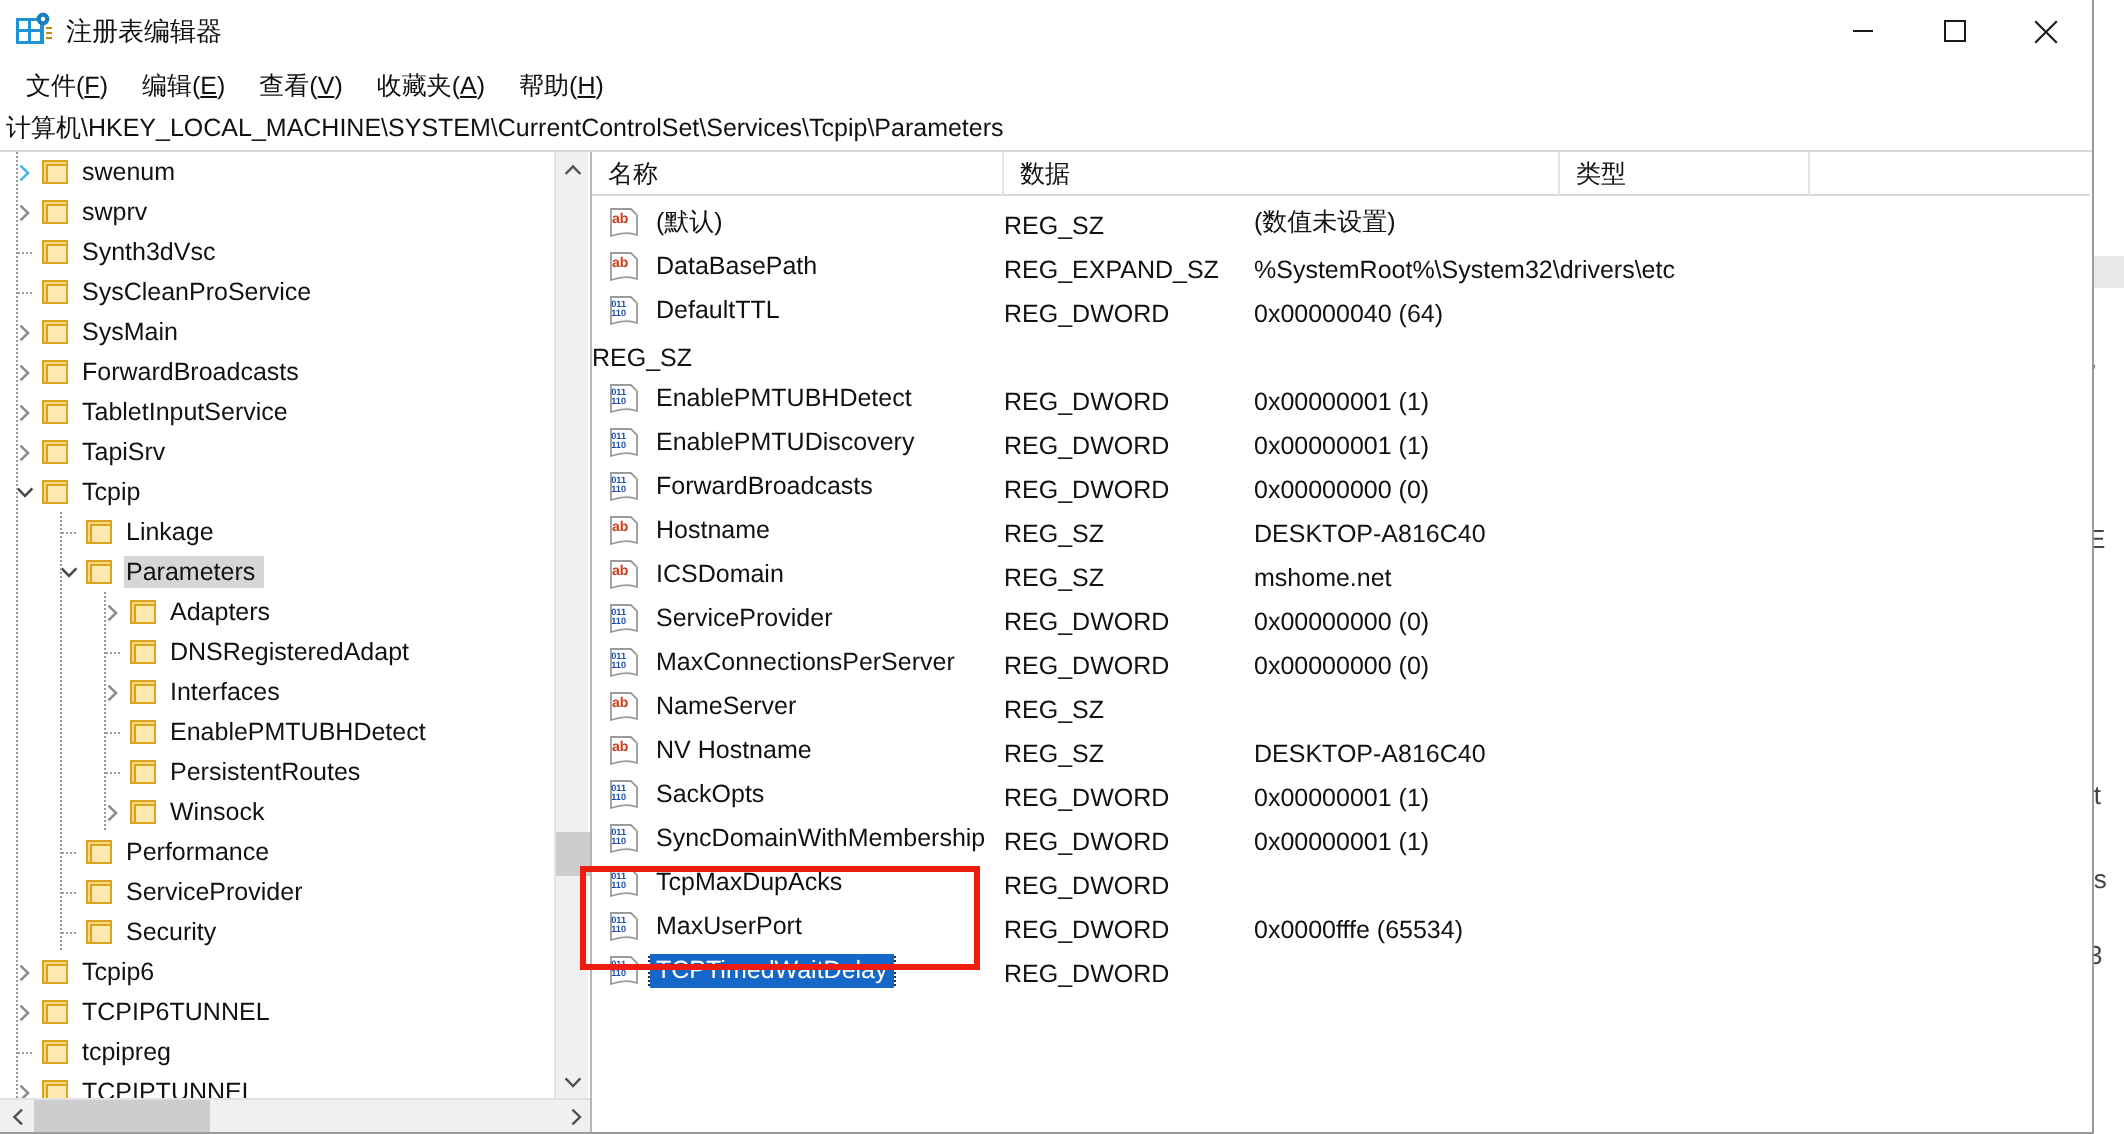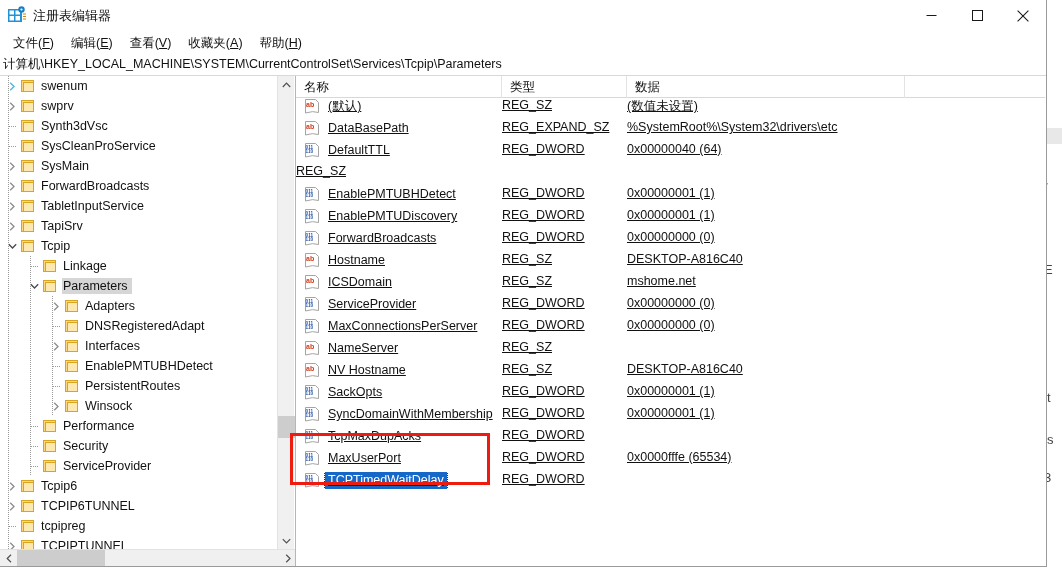--- a/index.html
+++ b/index.html
@@ -185,24 +185,23 @@
     padding-left: 8px;
     border-right: 1px solid #e3e3e3;
     white-space: nowrap;
   }
   #rows {
     position: absolute; top: 22px; left: 0; right: 0; bottom: 0;
     overflow: hidden;
   }
   .row {
     position: relative; height: 22px;
-    display: flex; align-items: flex-start;
+    display: flex; align-items: flex-end;
     font-size: 12.5px; color: #111;
     white-space: nowrap;
-    text-decoration: underline;
   }
   .cell-name {
     display: flex; align-items: center;
     width: 206px; flex: 0 0 206px;
     padding-left: 8px; overflow: hidden;
   }
   .cell-type { width: 125px; flex: 0 0 125px; overflow: hidden; }
   .cell-data { flex: 1 1 auto; overflow: hidden; }
   .vicon {
     width: 16px; height: 15px; flex: 0 0 16px; margin-right: 5px;
@@ -532,33 +531,33 @@
           <div class="tnode">
             <span class="dots" style="left: 8px;"></span>
             <span class="dots" style="left: 30px;"></span>
             <span class="dash" style="left: 31px;"></span>
             <span style="display: block; flex: 0 0 26px; height: 20px;"></span>
             <span class="twist"></span>
             <span class="folder">
               <i class="back"></i>
               <i class="front"></i>
             </span>
-            <span class="tlabel">Security</span>
+            <span class="tlabel">ServiceProvider</span>
           </div>
           <div class="tnode">
             <span class="dots" style="left: 8px;"></span>
             <span class="dots" style="left: 30px;"></span>
             <span class="dash" style="left: 31px;"></span>
             <span style="display: block; flex: 0 0 26px; height: 20px;"></span>
             <span class="twist"></span>
             <span class="folder">
               <i class="back"></i>
               <i class="front"></i>
             </span>
-            <span class="tlabel">ServiceProvider</span>
+            <span class="tlabel">Security</span>
           </div>
           <div class="tnode">
             <span class="dots" style="left: 8px;"></span>
             <span style="display: block; flex: 0 0 4px; height: 20px;"></span>
             <span class="twist">
               <svg width="6" height="9" viewBox="0 0 6 9">
                 <path d="M1.2 0.8 L5 4.5 L1.2 8.2" stroke="#8d8d8d" stroke-width="1.3" fill="none"></path>
               </svg>
             </span>
             <span class="folder">
@@ -635,26 +634,26 @@
             </svg>
         </div>
       </div>
     </div>
 
     <div id="list-pane">
       <div id="list-header">
           <div class="col-head" style="flex: 0 0 206px;">
             <span>名称</span>
           </div>
+          <div class="col-head" style="flex: 0 0 278px;">
+            <span>数据</span>
+          </div>
           <div class="col-head" style="flex: 0 0 125px;">
             <span>类型</span>
           </div>
-          <div class="col-head" style="flex: 0 0 278px;">
-            <span>数据</span>
-          </div>
         </div>
       <div id="rows">
           <div class="row">
             <div class="cell-name">
               <span class="vicon"><svg width="16" height="15" viewBox="0 0 16 15">
                   <path d="M1.5 0.5 H11.5 L14.5 3.5 V13.5 Q9 11.5 1.5 14 Z" fill="#ffffff" stroke="#9a9a9a" stroke-width="0.9"></path>
                   <text x="2" y="7.6" font-family="Liberation Sans, sans-serif" font-size="7" font-weight="bold" fill="#d2391a">ab</text>
                 </svg></span>
               <span class="nametext">(默认)</span>
             </div>

